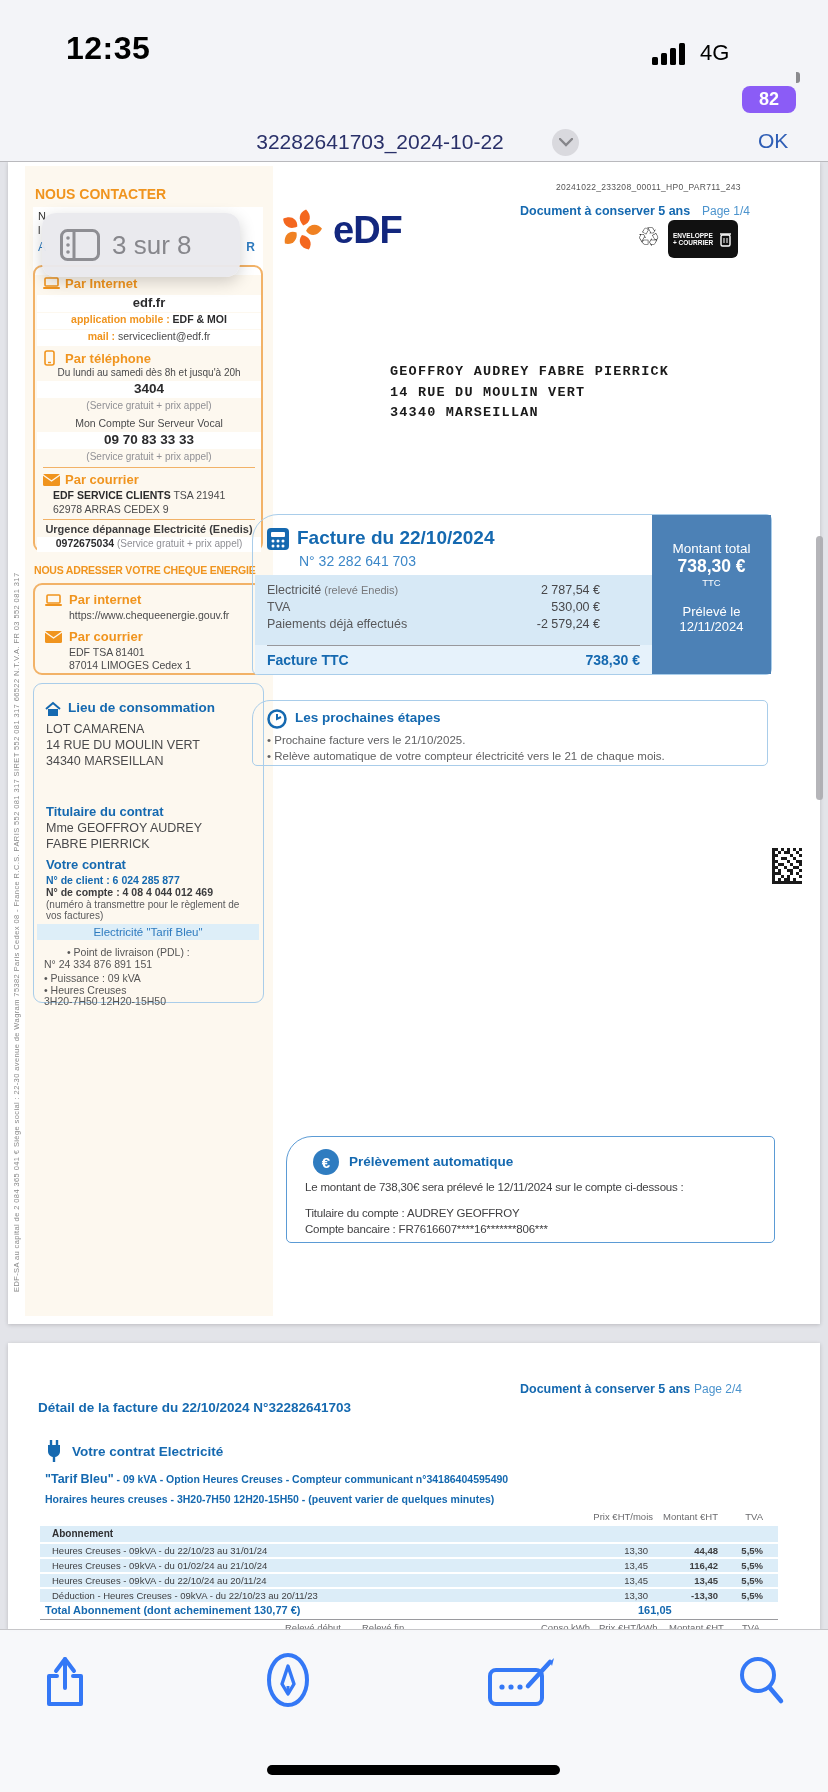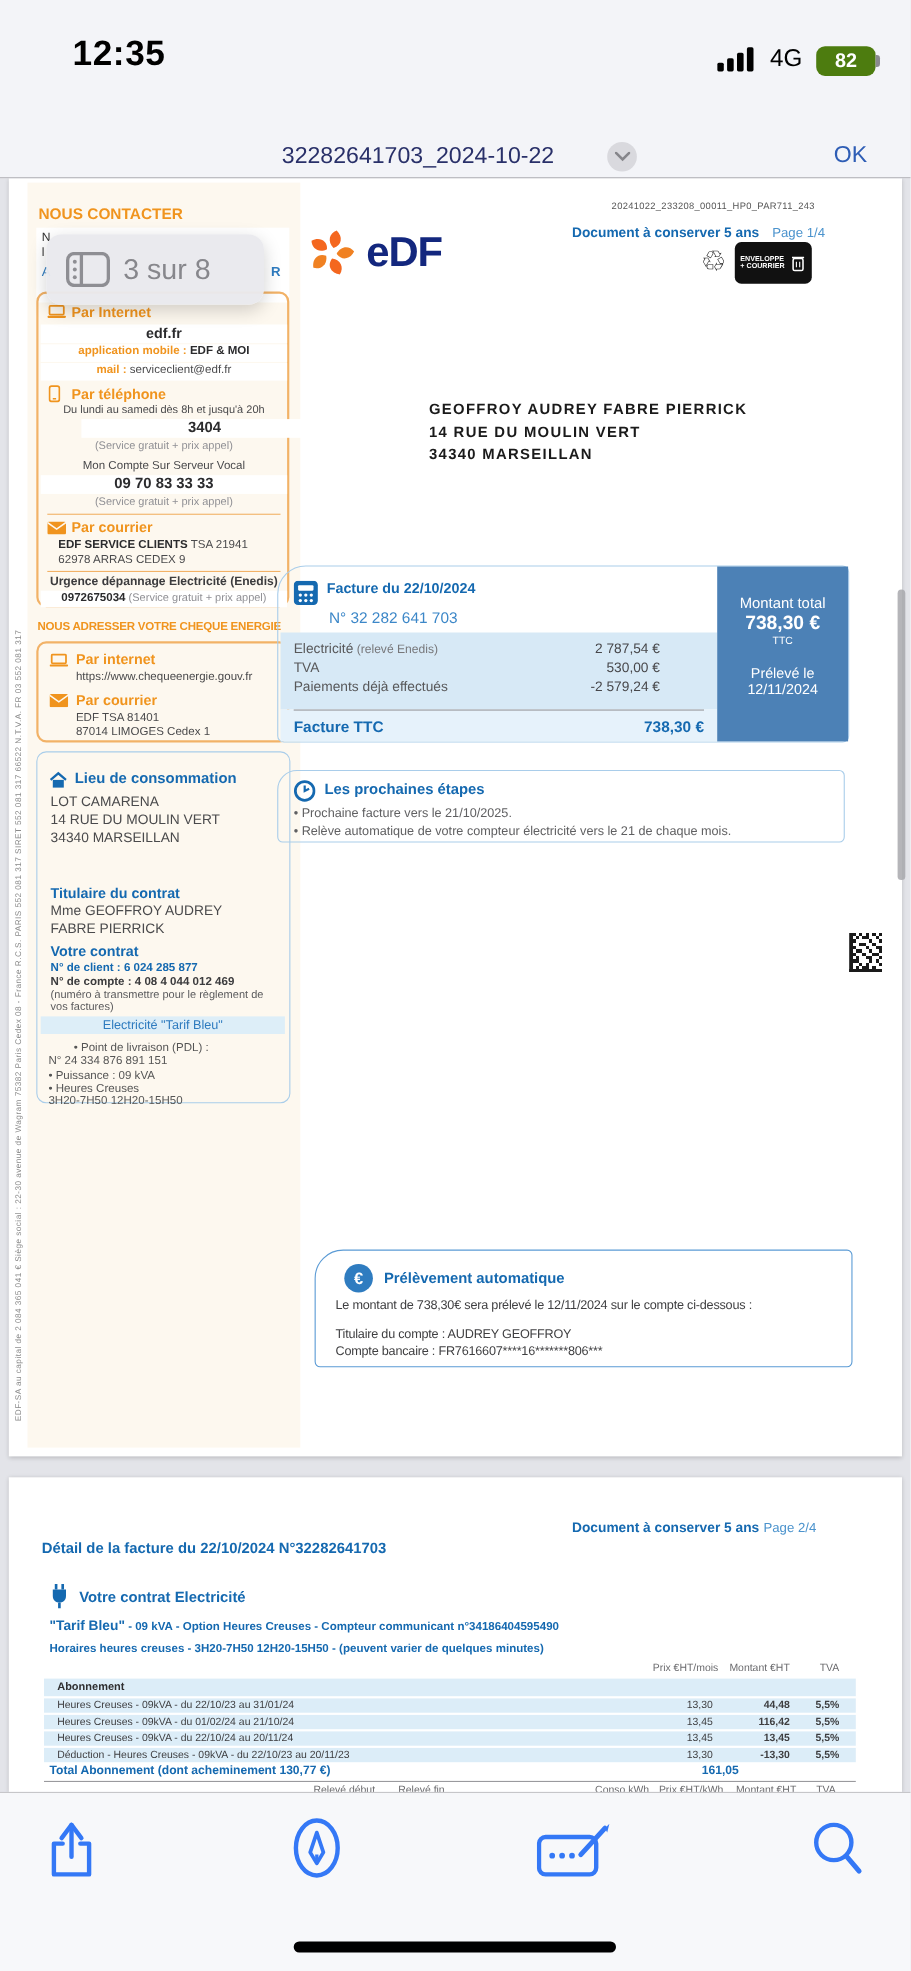--- a/index.html
+++ b/index.html
@@ -3,39 +3,39 @@
 <meta charset="utf-8">
 <style>
   html,body{margin:0;padding:0;}
   .screen{position:relative;width:828px;height:1792px;background:#e3e4e9;overflow:hidden;
     font-family:"Liberation Sans",sans-serif;-webkit-font-smoothing:antialiased;}
   .abs{position:absolute;}
   
   .topbar{position:absolute;top:0;left:0;width:828px;height:161px;background:#f3f4f8;border-bottom:1px solid #b9b9bd;z-index:40;}
   .time{font-size:32px;font-weight:bold;color:#000;letter-spacing:.5px;}
   .net{font-size:22px;color:#000;}
-  .batt{width:54px;height:27px;background:#4d7c0f;border-radius:8px;color:#fff;font-size:18px;font-weight:bold;
-    display:flex;align-items:center;justify-content:center;}
+  .batt{width:54px;height:27px;background:#8b5cf6;border-radius:8px;color:#fff;font-size:18px;font-weight:bold;
+    display:flex;align-items:center;justify-content:center;margin-top:44px;}
   .batt-cap{width:4px;height:11px;background:#8a8a8e;border-radius:0 3px 3px 0;}
   .navtitle{font-size:21px;color:#293069;font-weight:500;text-align:center;}
   .chev{width:27px;height:27px;border-radius:50%;background:#d9d9de;display:flex;align-items:center;justify-content:center;}
   .okbtn{font-size:21px;color:#2e5db5;}
   
   .page{position:absolute;left:8px;width:812px;background:#fff;box-shadow:0 1px 4px rgba(0,0,0,.18);}
   .cream{position:absolute;background:#fdf8ef;}
   .obox{position:absolute;border:2px solid #f2b267;border-radius:9px;box-sizing:border-box;}
   .bbox{position:absolute;border:1.5px solid #a9cdea;border-radius:9px;box-sizing:border-box;}
   .oh{color:#f0941e;font-weight:bold;}
   .bh{color:#1569b0;font-weight:bold;}
   .band{background:#fff;}
   .small{font-size:10px;color:#909095;}
   .dk{color:#4a4a4c;}
   .ctr{text-align:center;}
   .vlegal{writing-mode:vertical-rl;transform:rotate(180deg);font-size:7.5px;color:#8a8a8a;white-space:nowrap;letter-spacing:.4px;}
-  .mono{font-family:Liberation Sans, sans-serif;font-weight:bold;color:#1a1a1a;font-size:13.5px;line-height:20.5px;letter-spacing:1.2px;}
+  .mono{font-family:Liberation Mono, monospace;font-weight:bold;color:#1a1a1a;font-size:13.5px;line-height:20.5px;letter-spacing:1.2px;}
   .sumbox{background:#4c81b6;color:#fff;text-align:center;}
   .rowlabel{font-size:12.5px;color:#58585a;}
   .rowamt{font-size:12.5px;color:#47474a;text-align:right;}
   .trow{position:absolute;background:#dcedf8;}
   .tcell{position:absolute;font-size:9.5px;color:#3e3e40;text-align:right;}
   .fhead{position:absolute;font-size:9.5px;color:#6b6b6e;}
   
   .overlay{position:absolute;left:42px;top:213px;width:198px;height:64px;border-radius:14px;
     background:rgba(233,233,237,.96);box-shadow:0 5px 16px rgba(0,0,0,.18);z-index:30;
     display:flex;align-items:center;}
@@ -104,21 +104,21 @@
         <span class="oh"></span><span class="oh">mail :</span><span style="color:#4a4a4c;"> serviceclient@edf.fr</span>
       </div>
       <div class="abs" style="left:9px;top:83px;">
           <svg width="11" height="16">
             <rect x="1" y="1" width="9" height="14" rx="2" fill="none" stroke="#f0941e" stroke-width="1.6"></rect>
             <line x1="4" y1="12.5" x2="7" y2="12.5" stroke="#f0941e" stroke-width="1.4"></line>
           </svg>
         </div>
       <div class="abs oh" style="left:30px;top:84px;font-size:13px;">Par téléphone</div>
       <div class="abs ctr" style="left:2px;top:100px;width:224px;font-size:10px;color:#4a4a4c;">Du lundi au samedi dès 8h et jusqu'à 20h</div>
-      <div class="abs band ctr" style="left:2px;top:114px;width:224px;height:17px;font-size:13.5px;font-weight:bold;color:#2b2b2d;margin-left:37px;">3404</div>
+      <div class="abs band ctr" style="left:2px;top:114px;width:224px;height:17px;font-size:13.5px;font-weight:bold;color:#2b2b2d;">3404</div>
       <div class="abs ctr small" style="left:2px;top:133px;width:224px;">(Service gratuit + prix appel)</div>
       <div class="abs ctr" style="left:2px;top:150px;width:224px;font-size:10.5px;color:#4a4a4c;">Mon Compte Sur Serveur Vocal</div>
       <div class="abs band ctr" style="left:2px;top:165px;width:224px;height:17px;font-size:13.5px;font-weight:bold;color:#2b2b2d;">09 70 83 33 33</div>
       <div class="abs ctr small" style="left:2px;top:184px;width:224px;">(Service gratuit + prix appel)</div>
       <div class="abs" style="left:8px;top:200px;width:212px;border-top:1px solid #f2b267;"></div>
       <div class="abs" style="left:8px;top:207px;">
           <svg width="17" height="12">
             <rect x="0" y="0" width="17" height="12" rx="1.5" fill="#f0941e"></rect>
             <path d="M0 1 L8.5 7 L17 1" fill="none" stroke="#fdf8ef" stroke-width="1.4"></path>
           </svg>
@@ -225,21 +225,21 @@
             <g fill="#fff">
               <circle cx="6" cy="13" r="1.5"></circle>
               <circle cx="11" cy="13" r="1.5"></circle>
               <circle cx="16" cy="13" r="1.5"></circle>
               <circle cx="6" cy="18" r="1.5"></circle>
               <circle cx="11" cy="18" r="1.5"></circle>
               <circle cx="16" cy="18" r="1.5"></circle>
             </g>
           </svg>
       </div>
-      <div class="abs bh" style="left:44px;top:12px;font-size:13px;">Facture du 22/10/2024</div>
+      <div class="abs bh" style="left:44px;top:12px;font-size:19px;">Facture du 22/10/2024</div>
       <div class="abs" style="left:46px;top:38px;font-size:14px;color:#3c87c8;">N° 32 282 641 703</div>
       <div class="abs" style="left:2px;top:60px;width:397px;height:70px;background:#d7e9f6;">
         <div class="abs rowlabel" style="left:12px;top:8px;"><span>Electricité</span><span style="font-size:11px;color:#77777a;"> (relevé Enedis)</span></div>
         <div class="abs rowamt" style="left:230px;top:8px;width:115px;">2 787,54 €</div>
         <div class="abs rowlabel" style="left:12px;top:25px;">TVA</div>
         <div class="abs rowamt" style="left:230px;top:25px;width:115px;">530,00 €</div>
         <div class="abs rowlabel" style="left:12px;top:42px;">Paiements déjà effectués</div>
         <div class="abs rowamt" style="left:230px;top:42px;width:115px;">-2 579,24 €</div>
       </div>
       <div class="abs" style="left:2px;top:130px;width:397px;height:29px;background:#e6f2fb;">

